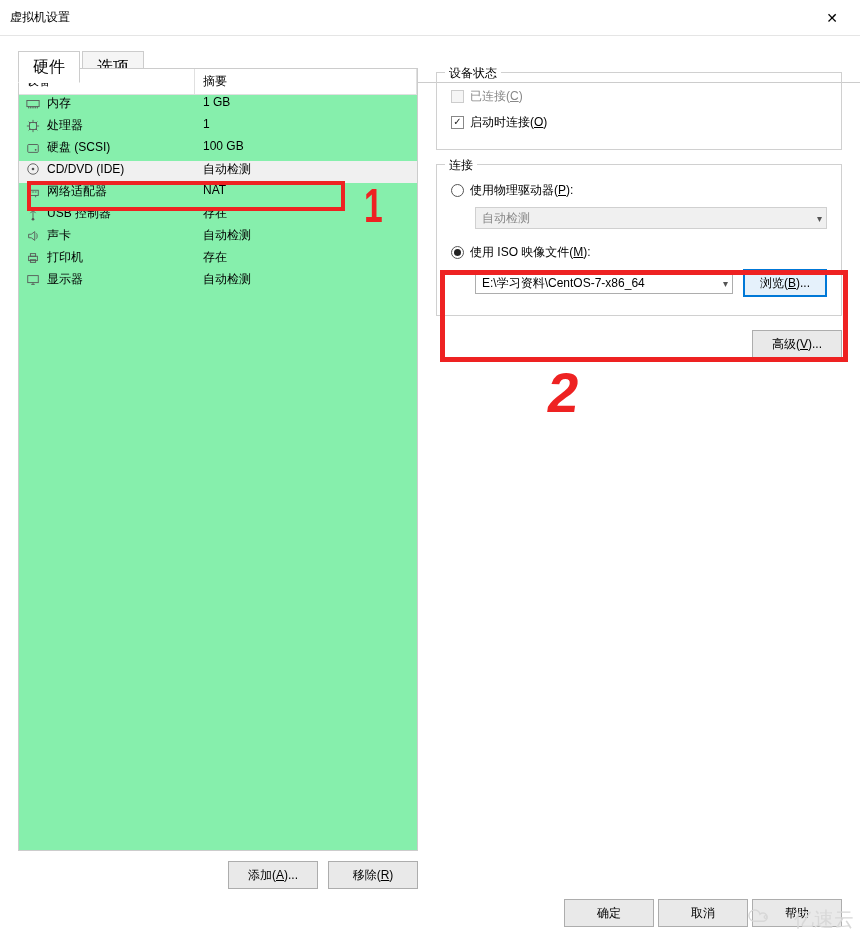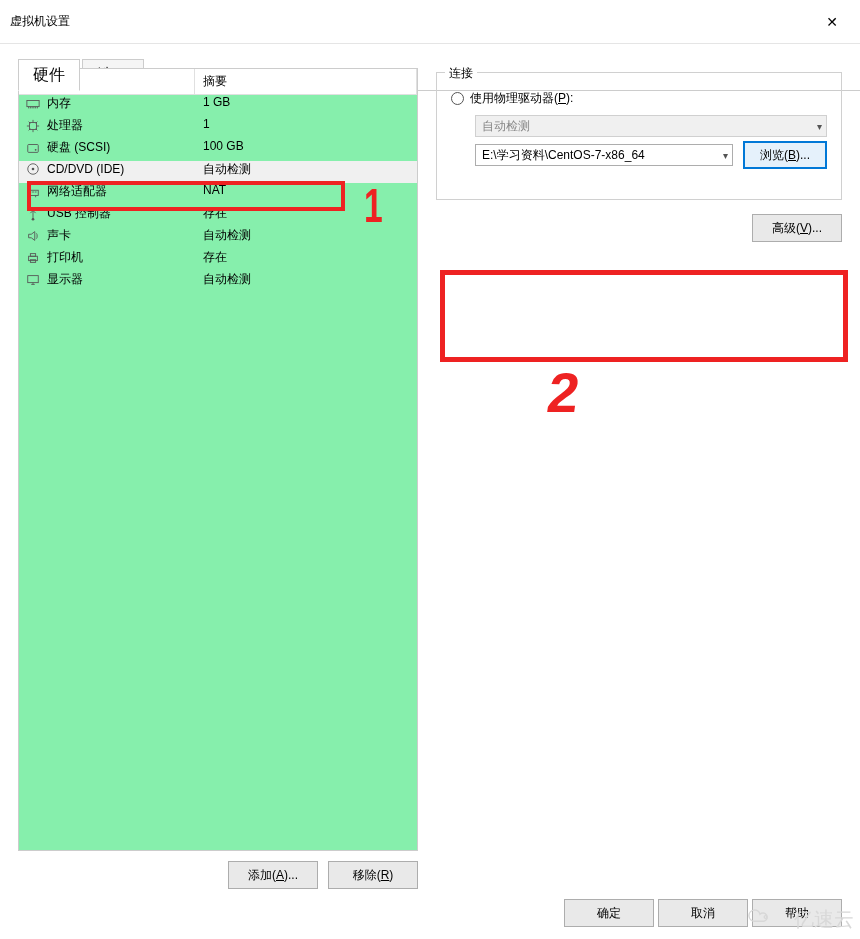--- a/index.html
+++ b/index.html
@@ -8,21 +8,21 @@
     font-family: "Microsoft YaHei", "Segoe UI", sans-serif;
     font-size: 12px;
     background: #fff;
     color: #000;
     width: 860px;
     height: 939px;
     overflow: hidden;
     position: relative;
   }
   .titlebar {
-    height: 44px;
+    height: 36px;
     display: flex;
     align-items: center;
     padding: 0 8px 0 10px;
     border-bottom: 1px solid #e5e5e5;
   }
   .titlebar-title { flex: 1; font-size: 12px; }
   .close-x {
     width: 40px;
     height: 28px;
     display: flex;
@@ -432,35 +432,50 @@
           </div>
         </div>
     </div>
     <div class="left-buttons">
       <button class="btn">添加(<span class="underline-key">A</span>)...</button>
       <button class="btn">移除(<span class="underline-key">R</span>)</button>
     </div>
   </div>
 
   <div class="right-pane">
-
-    <div class="groupbox" style="padding-bottom:30px;">
+    <div class="groupbox">
+      <span class="groupbox-title">设备状态</span>
+      <div class="chk-row">
+        <span class="chk disabled"></span>
+        <span style="color:#888">已连接(<span class="underline-key">C</span>)</span>
+      </div>
+      <div class="chk-row">
+        <span class="chk">✓</span>
+        <span>启动时连接(<span class="underline-key">O</span>)</span>
+      </div>
+    </div>
+
+    <div class="groupbox" style="padding-bottom:18px;">
       <span class="groupbox-title">连接</span>
 
       <div class="radio-row">
         <span class="radio"></span>
         <span>使用物理驱动器(<span class="underline-key">P</span>):</span>
       </div>
       <div class="sub-control">
         <div class="combo disabled" style="width:100%;">
           <span>自动检测</span>
           <span class="arrow">▾</span>
         </div>
       </div>
 
+      <div class="radio-row" style="margin-top:10px;">
+        <span class="radio checked"></span>
+        <span>使用 ISO 映像文件(<span class="underline-key">M</span>):</span>
+      </div>
       <div class="sub-control">
         <div class="combo" style="flex:1;">
           <span>E:\学习资料\CentOS-7-x86_64</span>
           <span class="arrow">▾</span>
         </div>
         <button class="btn focused" style="min-width:84px;">浏览(<span class="underline-key">B</span>)...</button>
       </div>
     </div>
 
     <div class="right-buttons-row">

